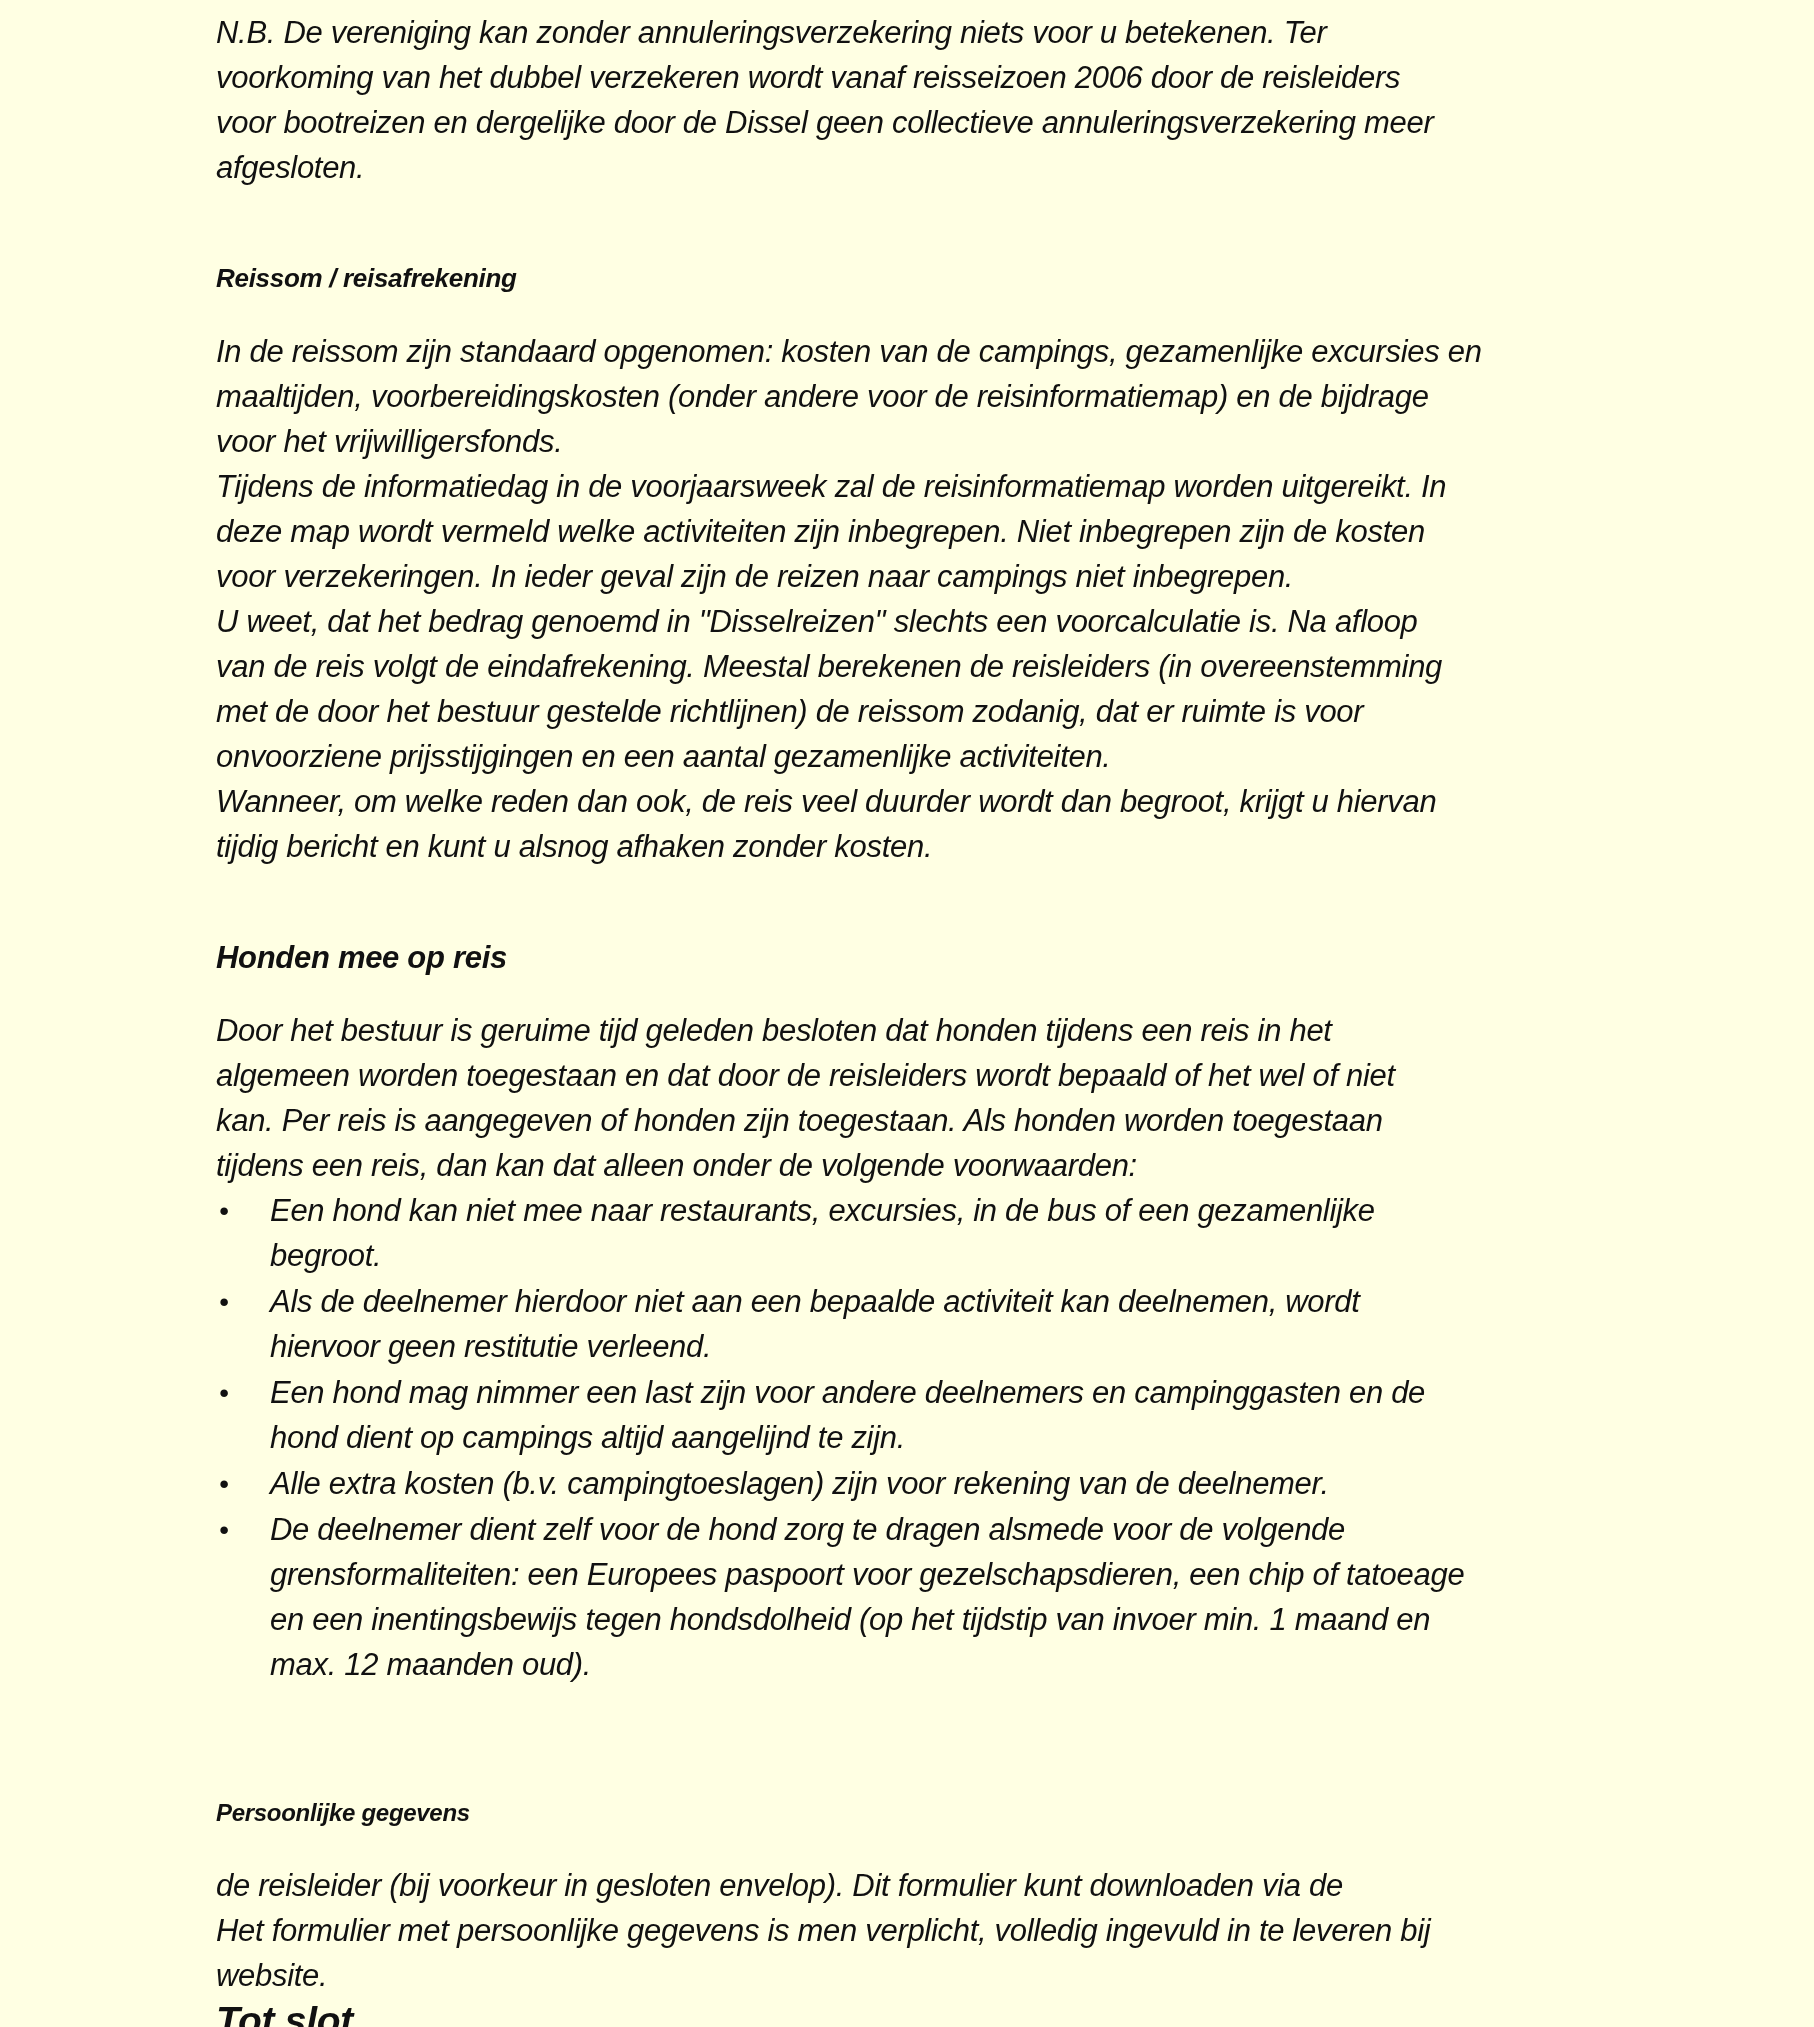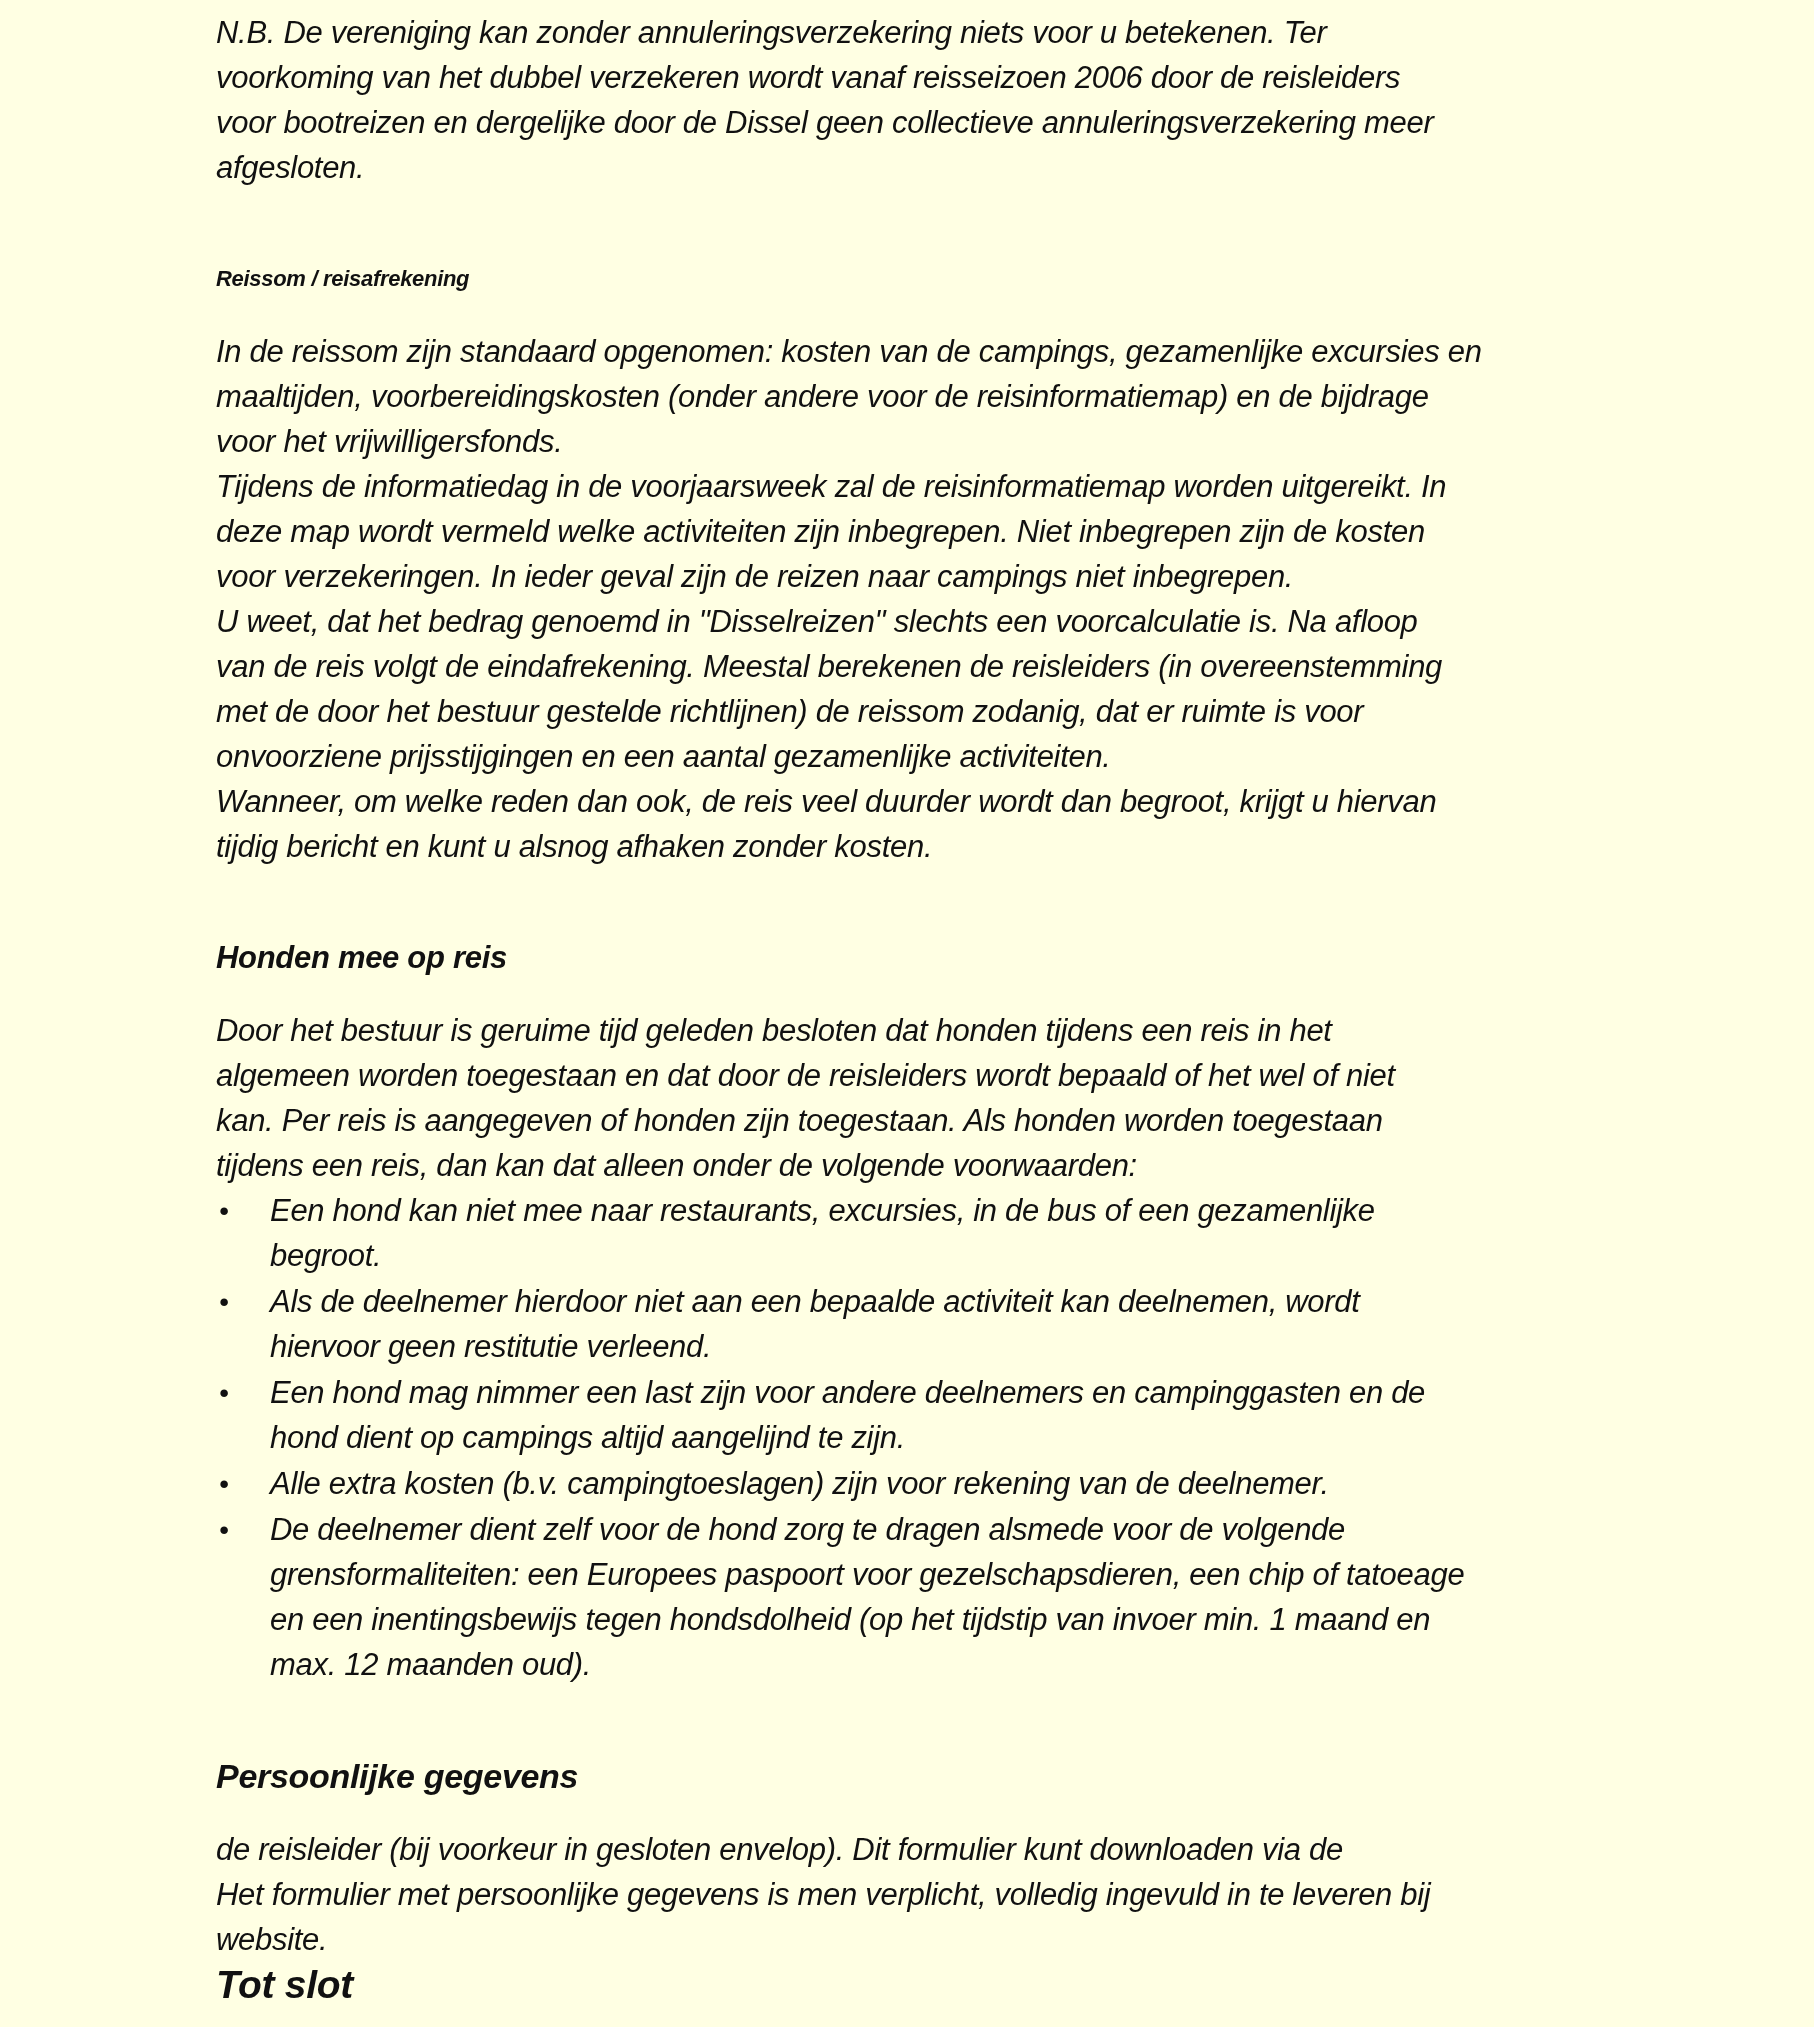--- a/index.html
+++ b/index.html
@@ -55,21 +55,21 @@
 
   <div>
     <p>N.B. De vereniging kan zonder annuleringsverzekering niets voor u betekenen. Ter</p>
     <p>voorkoming van het dubbel verzekeren wordt vanaf reisseizoen 2006 door de reisleiders</p>
     <p>voor bootreizen en dergelijke door de Dissel geen collectieve annuleringsverzekering meer</p>
     <p>afgesloten.</p>
   </div>
 
   <div class="gap-big"></div>
 
-  <h2 class="heading" style="font-size:22px;line-height:45px;">Reissom / reisafrekening</h2>
+  <h2 class="heading" style="font-size:26px;line-height:45px;">Reissom / reisafrekening</h2>
   <div class="gap-med"></div>
 
   <div>
     <p>In de reissom zijn standaard opgenomen: kosten van de campings, gezamenlijke excursies en</p>
     <p>maaltijden, voorbereidingskosten (onder andere voor de reisinformatiemap) en de bijdrage</p>
     <p>voor het vrijwilligersfonds.</p>
     <p>Tijdens de informatiedag in de voorjaarsweek zal de reisinformatiemap worden uitgereikt. In</p>
     <p>deze map wordt vermeld welke activiteiten zijn inbegrepen. Niet inbegrepen zijn de kosten</p>
     <p>voor verzekeringen. In ieder geval zijn de reizen naar campings niet inbegrepen.</p>
     <p>U weet, dat het bedrag genoemd in "Disselreizen" slechts een voorcalculatie is. Na afloop</p>
@@ -116,21 +116,21 @@
       <span class="bullet">•</span>
       <p>De deelnemer dient zelf voor de hond zorg te dragen alsmede voor de volgende</p>
       <p>grensformaliteiten: een Europees paspoort voor gezelschapsdieren, een chip of tatoeage</p>
       <p>en een inentingsbewijs tegen hondsdolheid (op het tijdstip van invoer min. 1 maand en</p>
       <p>max. 12 maanden oud).</p>
     </li>
   </ul>
 
   <div class="gap-big"></div>
 
-  <h2 class="heading" style="font-size:34px;line-height:45px;">Persoonlijke gegevens</h2>
+  <h2 class="heading" style="font-size:24px;line-height:45px;margin-top:36px;">Persoonlijke gegevens</h2>
   <div class="gap-med"></div>
 
   <div>
     <p>de reisleider (bij voorkeur in gesloten envelop). Dit formulier kunt downloaden via de</p>
     <p>Het formulier met persoonlijke gegevens is men verplicht, volledig ingevuld in te leveren bij</p>
     <p>website.</p>
   </div>
 
   <h2 class="heading" style="font-size:39px;line-height:45px;">Tot slot</h2>
 

